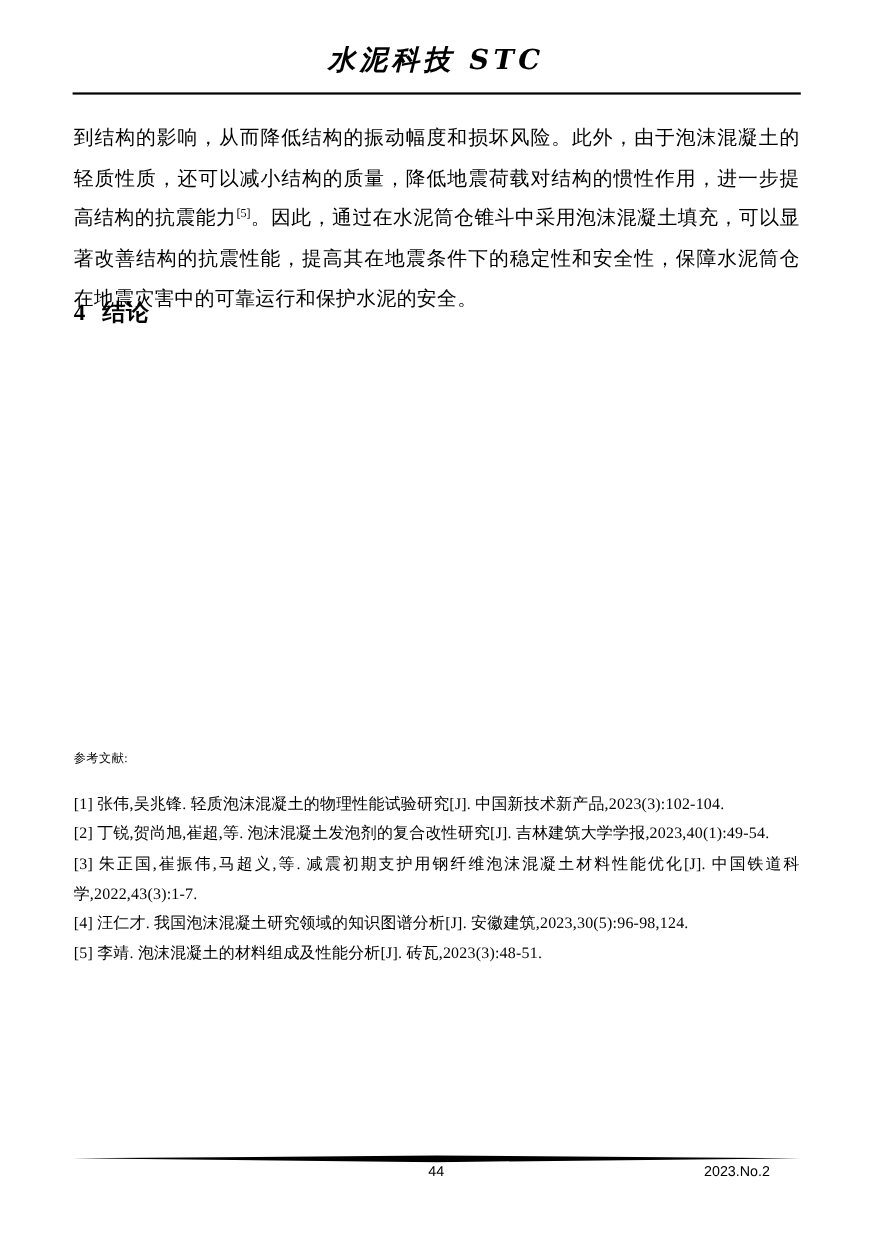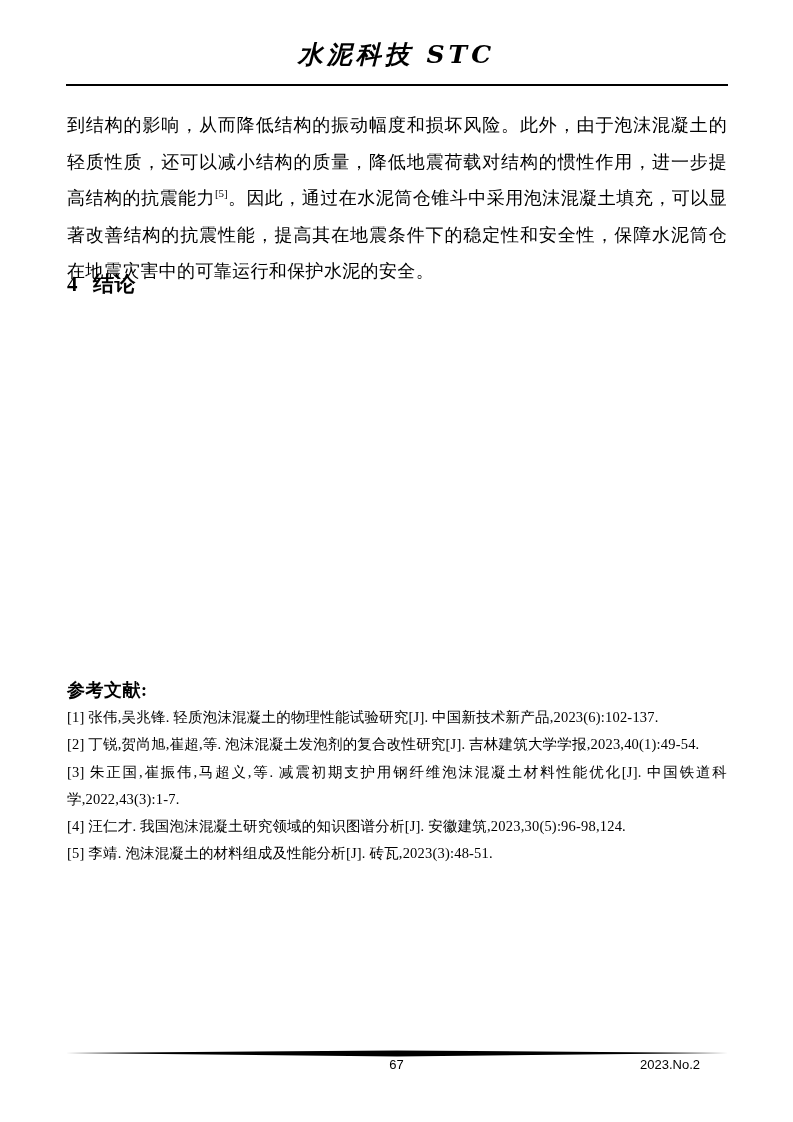--- a/index.html
+++ b/index.html
@@ -74,24 +74,24 @@
   }
   .section-heading .sect-num { margin-right: 15px; }
   
   .references {
     position: absolute;
     top: 678px;
     left: 67px;
     width: 660px;
   }
   .ref-heading {
-    font-size: 18px;
-    font-weight: bold;
+    font-size: 11px;
+    font-weight: normal;
     line-height: 24px;
-    margin-bottom: 2px;
+    margin-bottom: 16px;
     letter-spacing: 0.5px;
   }
   .ref-item {
     font-size: 14.5px;
     line-height: 27.3px;
     text-align: justify;
     text-justify: inter-ideograph;
     letter-spacing: 0.2px;
   }
   
@@ -129,28 +129,28 @@
 
   <div class="header-rule"></div>
 
   <p class="body-par par-1"><span>到结构的影响，从而降低结构的振动幅度和损坏风险。此外，由于泡沫混凝土的轻质性质，还可以减小结构的质量，降低地震荷载对结构的惯性作用，进一步提高结构的抗震能力</span><sup class="cite">[5]</sup><span>。因此，通过在水泥筒仓锥斗中采用泡沫混凝土填充，可以显著改善结构的抗震性能，提高其在地震条件下的稳定性和安全性，保障水泥筒仓在地震灾害中的可靠运行和保护水泥的安全。</span></p>
 
   <h2 class="section-heading"><span class="sect-num">4</span><span class="sect-title">结论</span></h2>
 
 
   <section class="references">
     <div class="ref-heading">参考文献:</div>
-    <div class="ref-item">[1] 张伟,吴兆锋. 轻质泡沫混凝土的物理性能试验研究[J]. 中国新技术新产品,2023(6):102-137.</div>
+    <div class="ref-item">[1] 张伟,吴兆锋. 轻质泡沫混凝土的物理性能试验研究[J]. 中国新技术新产品,2023(3):102-104.</div>
     <div class="ref-item">[2] 丁锐,贺尚旭,崔超,等. 泡沫混凝土发泡剂的复合改性研究[J]. 吉林建筑大学学报,2023,40(1):49-54.</div>
     <div class="ref-item">[3] 朱正国,崔振伟,马超义,等. 减震初期支护用钢纤维泡沫混凝土材料性能优化[J]. 中国铁道科学,2022,43(3):1-7.</div>
     <div class="ref-item">[4] 汪仁才. 我国泡沫混凝土研究领域的知识图谱分析[J]. 安徽建筑,2023,30(5):96-98,124.</div>
     <div class="ref-item">[5] 李靖. 泡沫混凝土的材料组成及性能分析[J]. 砖瓦,2023(3):48-51.</div>
   </section>
 
   <svg class="footer-rule" viewBox="0 0 662 7" preserveAspectRatio="none">
     <polygon points="0,3 331,0.5 662,3 331,6.5" fill="#000000"></polygon>
   </svg>
 
-  <div class="page-number">67</div>
+  <div class="page-number">44</div>
 
   <div class="issue-number">2023.No.2</div>
 
 </div>
 
 </body></html>

